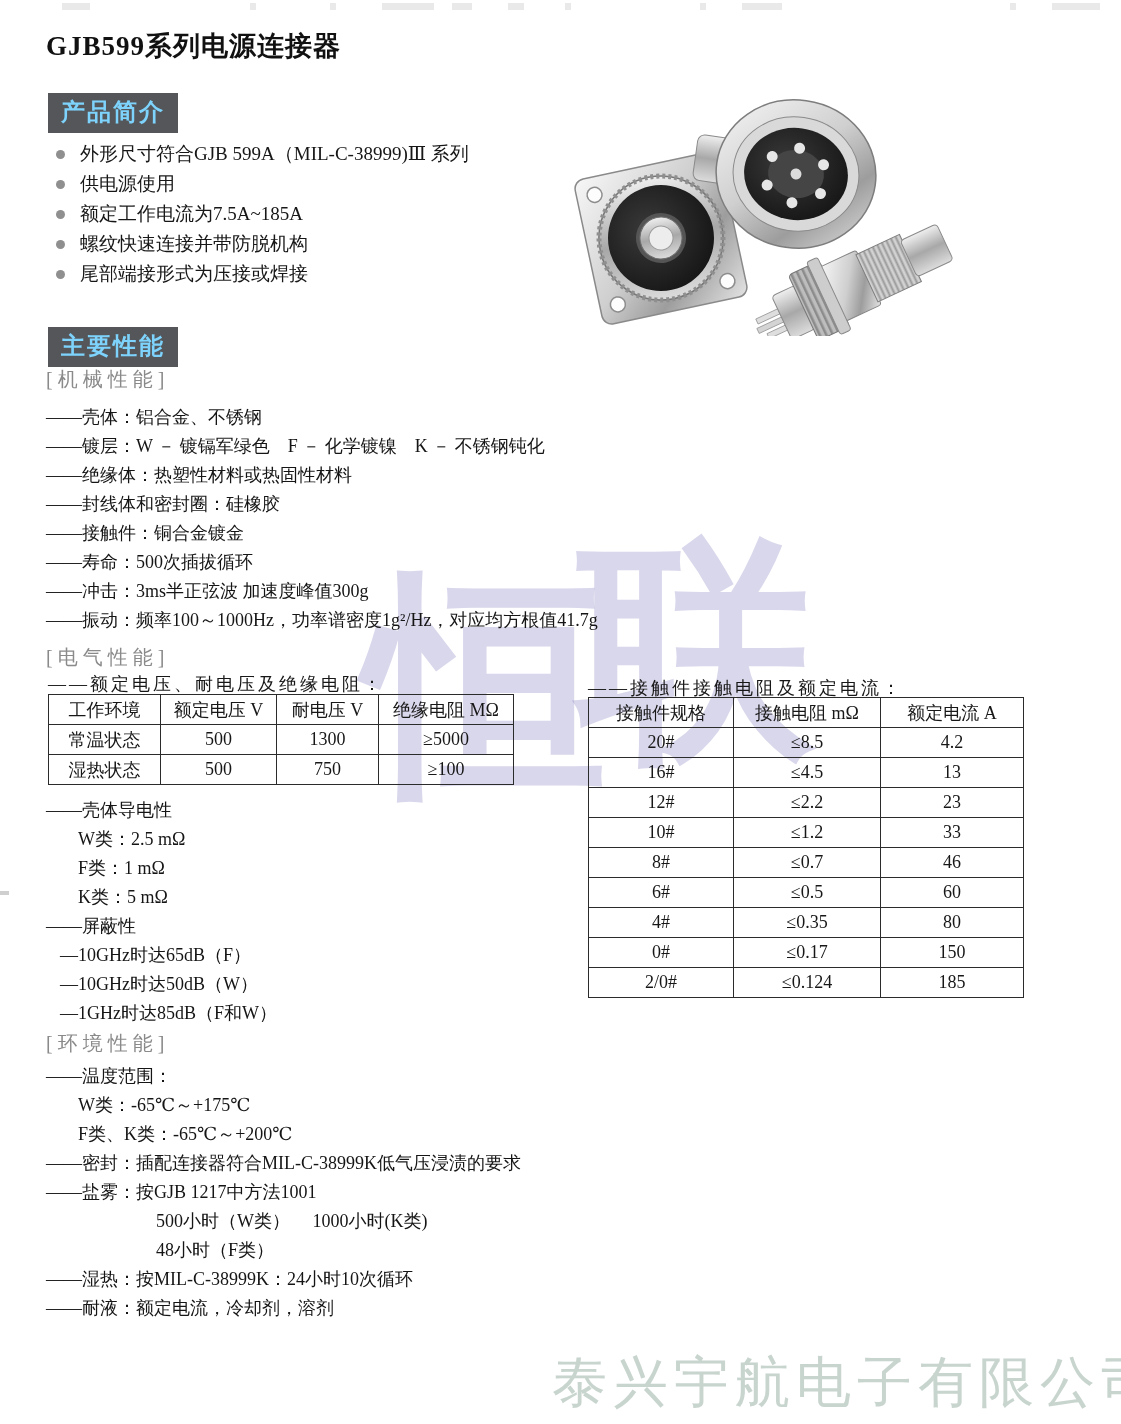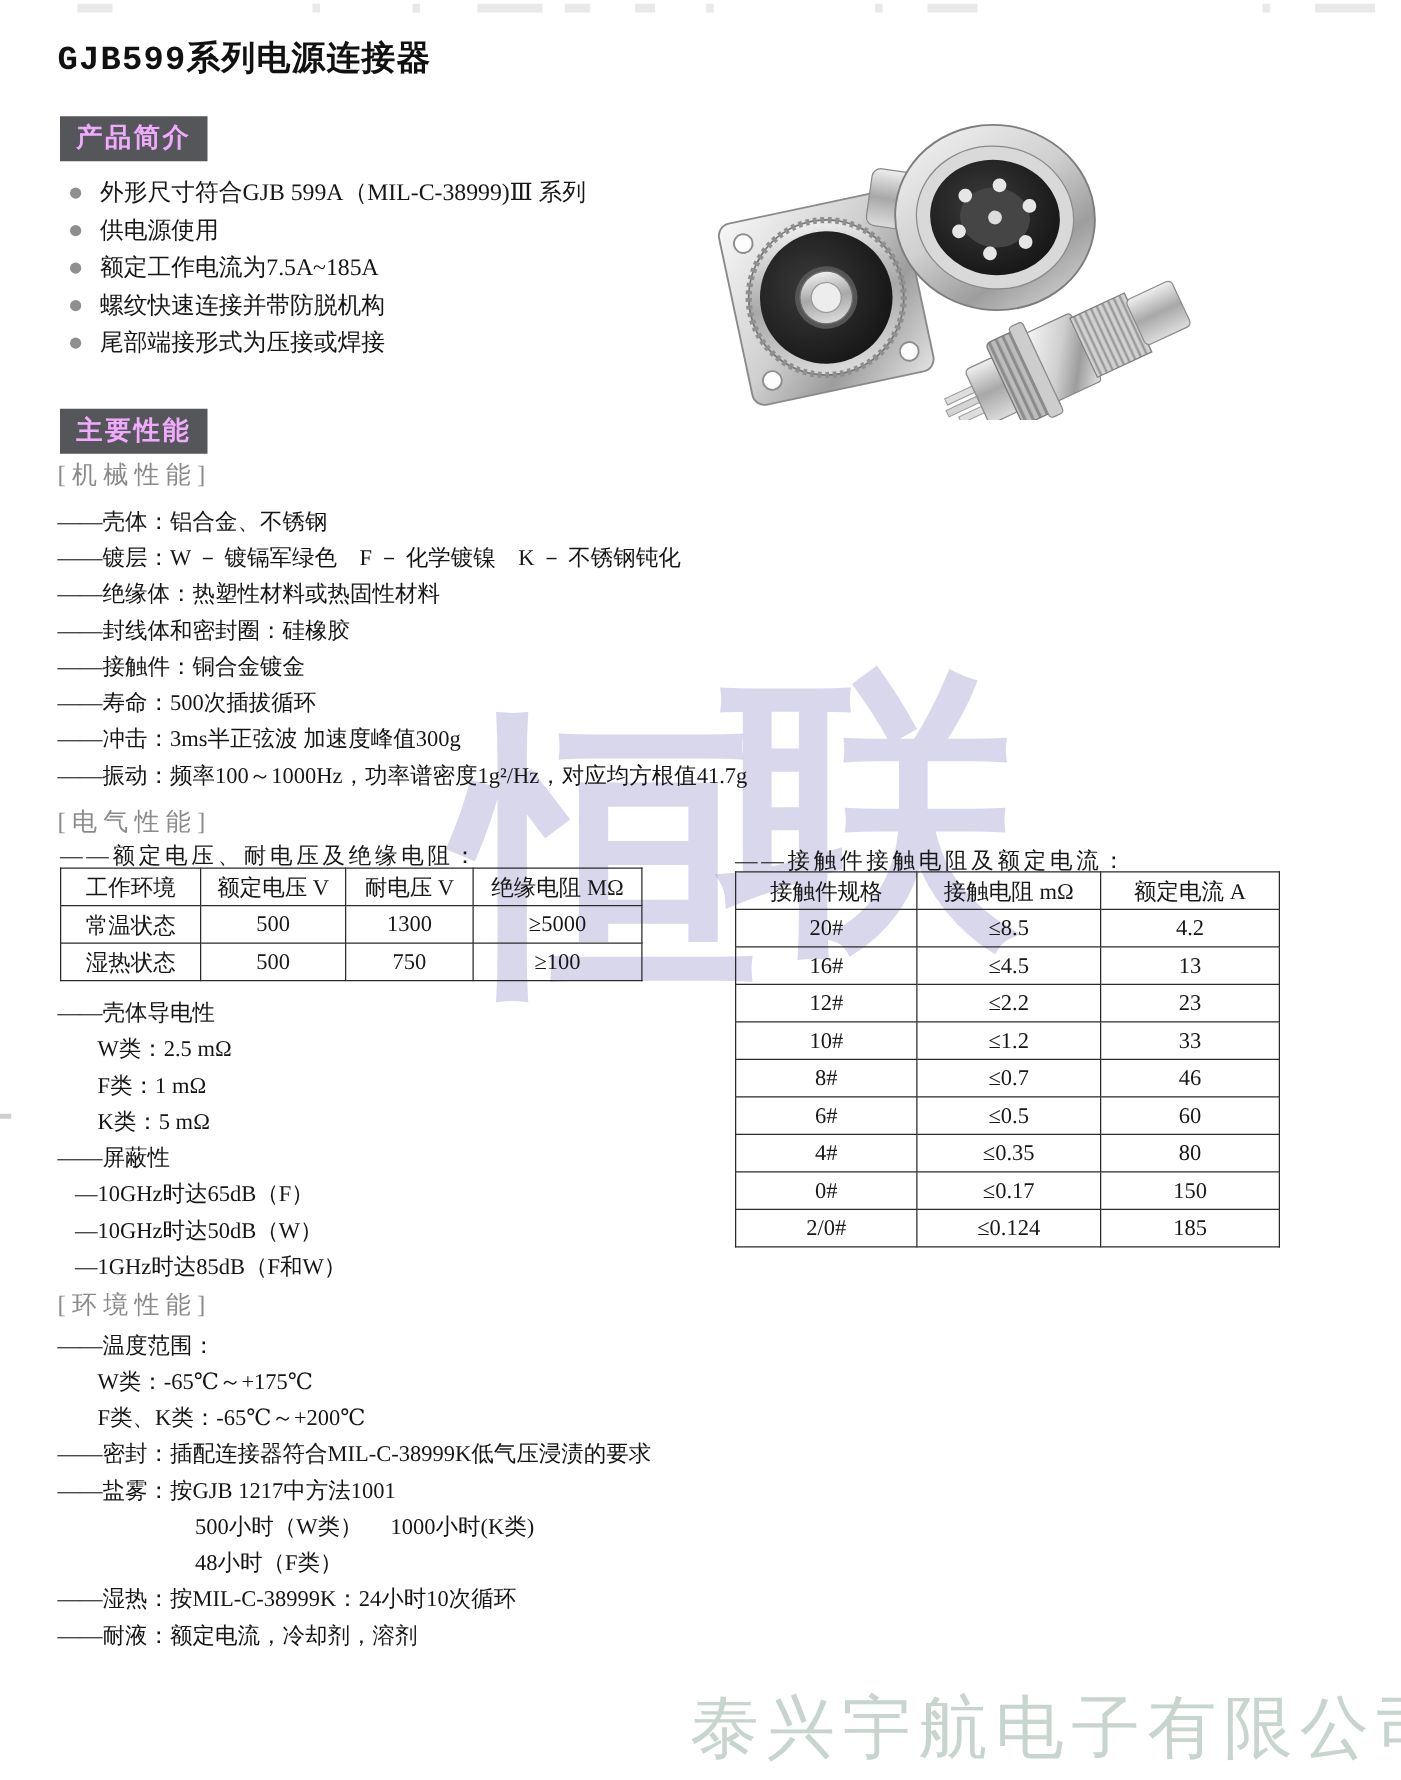--- a/index.html
+++ b/index.html
@@ -9,28 +9,28 @@
     font-family:"Liberation Serif","DejaVu Serif",serif;
     color:#171717;
   }
   
   .top-strip{position:absolute;left:0;top:0;width:1121px;height:14px;}
   .top-strip i{position:absolute;top:3px;height:7px;background:#e9e9e9;display:block;}
   .edge-mark{position:absolute;left:0;top:891px;width:9px;height:4px;background:#cfcfcf;}
   
   .doc-title{
     position:absolute;left:46px;top:28px;
-    font-family:Liberation Mono, monospace;
+    font-family:Liberation Serif, serif;
     font-weight:bold;font-size:27px;color:#111;letter-spacing:1px;
   }
   .badge{
     position:absolute;left:48px;
-    background:#55565a;color:#f0abfc;
+    background:#55565a;color:#7dd3fc;
     font-family:"Liberation Sans","DejaVu Sans",sans-serif;
-    font-weight:bold;font-size:21px;letter-spacing:2px;
+    font-weight:bold;font-size:24px;letter-spacing:2px;
     padding:3px 13px 5px 13px;
     text-align:right;
   }
   .badge.intro{top:93px;}
   .badge.perf{top:327px;}
   
   .bullets{position:absolute;left:50px;top:139px;width:520px;}
   .bullets .row{display:flex;align-items:center;height:30px;font-size:19px;}
   .bullets .dot{
     width:9px;height:9px;border-radius:50%;background:#8f8f8f;

